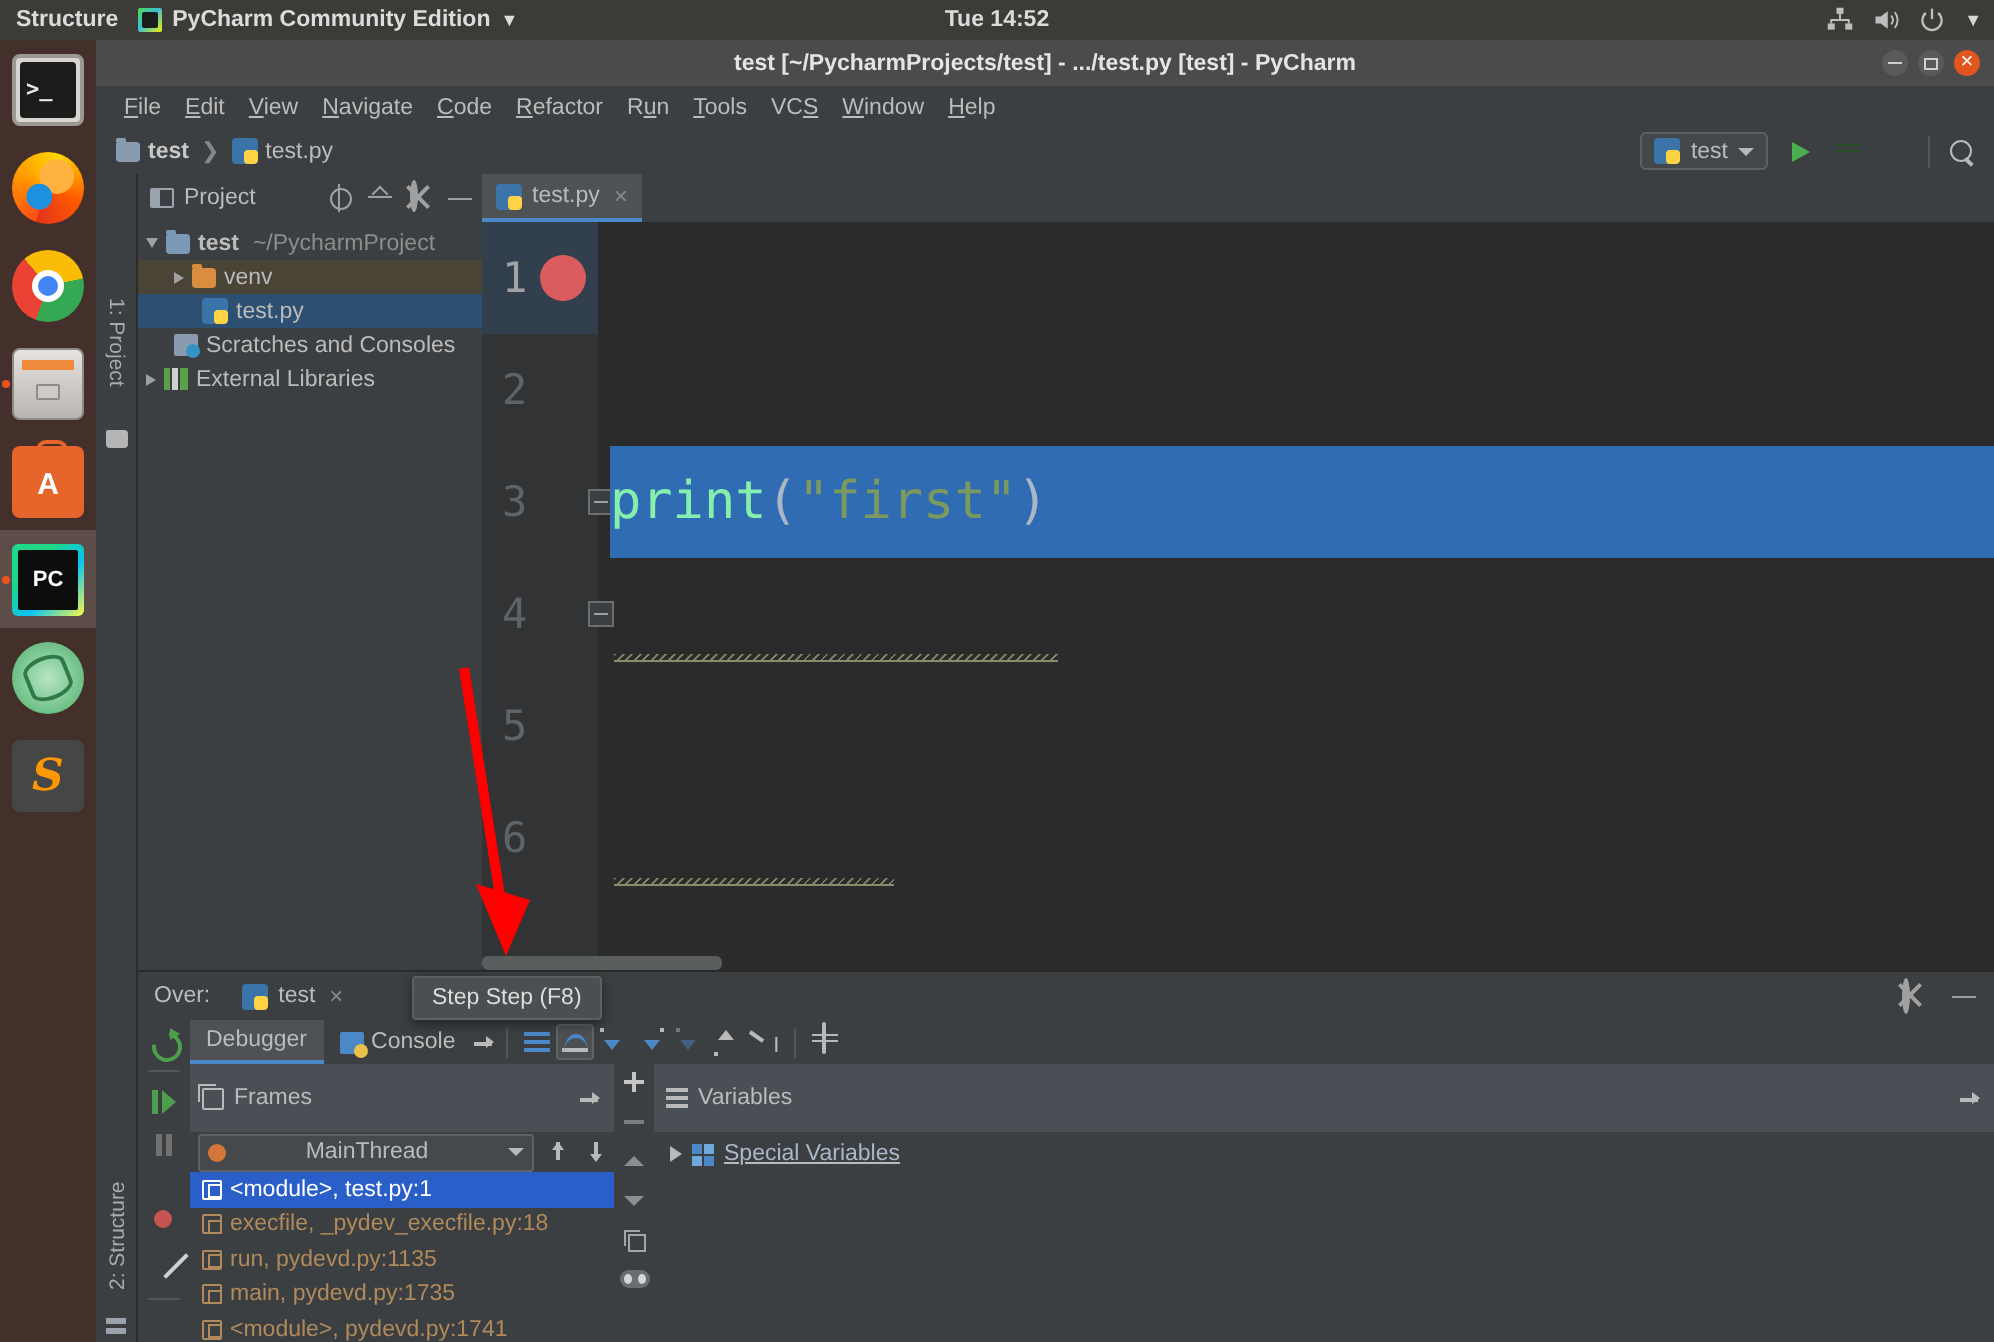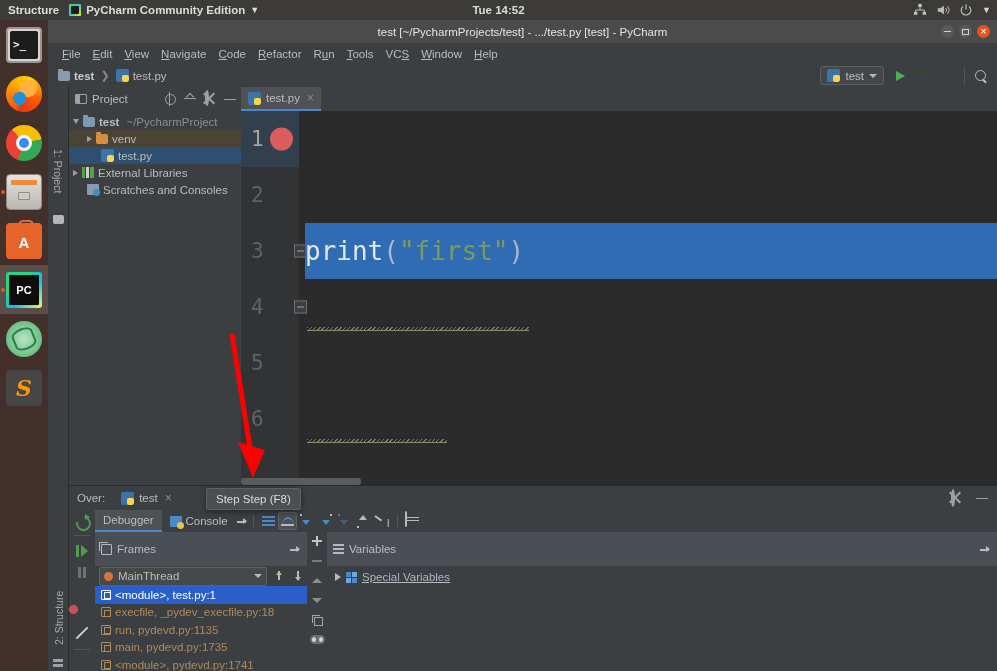--- a/index.html
+++ b/index.html
@@ -131,21 +131,21 @@
   .pc-window {
     position: absolute; top: 20px; left: 48px;
     width: 949px; height: 651px;
     background: #3c3f41; display: flex; flex-direction: column;
   }
   .pc-titlebar {
     height: 23px; background: #4b4b4b;
     display: flex; align-items: center; justify-content: center;
     position: relative; flex: 0 0 auto;
   }
-  .pc-title { font-size: 11.5px; font-weight: normal; color: #e4e4e4; }
+  .pc-title { font-size: 11.5px; font-weight: bold; color: #e4e4e4; }
   .pc-wbtns { position: absolute; right: 7px; display: flex; gap: 5px; }
   .wbtn { width: 13px; height: 13px; border-radius: 50%; position: relative; }
   .wbtn.min { background: #5a5a5a; }
   .wbtn.max { background: #5a5a5a; }
   .wbtn.close { background: #e0561e; }
   .wbtn::after {
     content: ""; position: absolute; left: 3px; right: 3px; top: 6px;
     height: 1px; background: #cfcfcf;
   }
   .wbtn.max::after { top: 3.5px; bottom: 3.5px; height: auto; right: 3.5px;
@@ -391,21 +391,21 @@
     content: ""; position: absolute; left: 2px; right: 2px; top: 5px;
     height: 1px; background: #a0a0a0;
   }
   .code {
     flex: 1; font-family: "DejaVu Sans Mono", monospace; font-size: 26px;
     line-height: 56px; padding-left: 6px; white-space: pre; overflow: hidden;
     position: relative;
   }
   .cline { height: 56px; }
   .cline.cur { background: #2f6cb3; }
-  .t-fn { color: #e5e5e5; }
+  .t-fn { color: #86efac; }
   .t-paren { color: #a9b7c6; }
   .t-str { color: #7d9a5e; }
   .squiggle {
     position: absolute; height: 4px;
     background: repeating-linear-gradient(135deg,#8a8a6a 0 1px, transparent 1px 3px);
     border-bottom: 1px solid #9c9c7a; opacity: .85;
   }
 
   
   .debug-panel {
@@ -417,21 +417,21 @@
     padding-left: 8px; flex: 0 0 auto; position: relative;
   }
   .dbg-label { font-size: 11.5px; color: #bbb; margin-right: 10px; }
   .dbg-sess {
     display: flex; align-items: center; gap: 5px; font-size: 11.5px;
     padding: 2px 6px;
   }
   .dbg-title-right {
     position: absolute; right: 8px; display: flex; align-items: center; gap: 12px;
   }
-  .dbg-main { flex: 1; display: flex; min-height: 0; }
+  .dbg-main { flex: 1; display: flex; min-height: 0; text-align: center; }
   .dbg-lefttools {
     width: 26px; background: #3c3f41; display: flex; flex-direction: column;
     align-items: center; padding-top: 4px; gap: 7px; flex: 0 0 auto;
   }
   .dt { width: 16px; height: 16px; position: relative; cursor: pointer; }
   .ic-rerun::after {
     content: ""; position: absolute; left: 2px; top: 2px; width: 11px; height: 11px;
     border: 2px solid #4d9e4d; border-radius: 50%; border-top-color: transparent;
     transform: rotate(-35deg);
   }
@@ -862,28 +862,28 @@
               </div>
               <div class="tnode hl" style="padding-left:18px;">
                 <span class="arrow"></span>
                 <span class="f-orange"></span>
                 <span class="tname">venv</span>
               </div>
               <div class="tnode sel" style="padding-left:32px;">
                 <span class="py-ico"></span>
                 <span class="tname">test.py</span>
               </div>
+              <div class="tnode" style="padding-left:18px;">
+                <span class="scratch-ico"></span>
+                <span class="tname">Scratches and Consoles</span>
+              </div>
               <div class="tnode" style="padding-left:4px;">
                 <span class="arrow"></span>
                 <span class="lib-ico"></span>
                 <span class="tname">External Libraries</span>
-              </div>
-              <div class="tnode" style="padding-left:18px;">
-                <span class="scratch-ico"></span>
-                <span class="tname">Scratches and Consoles</span>
               </div>
             </div>
           </div>
 
           <div class="editor-col">
             <div class="tabbar">
               <div class="etab">
                 <span class="py-ico"></span>
                 <span>test.py</span>
                 <span class="tab-close">×</span>

